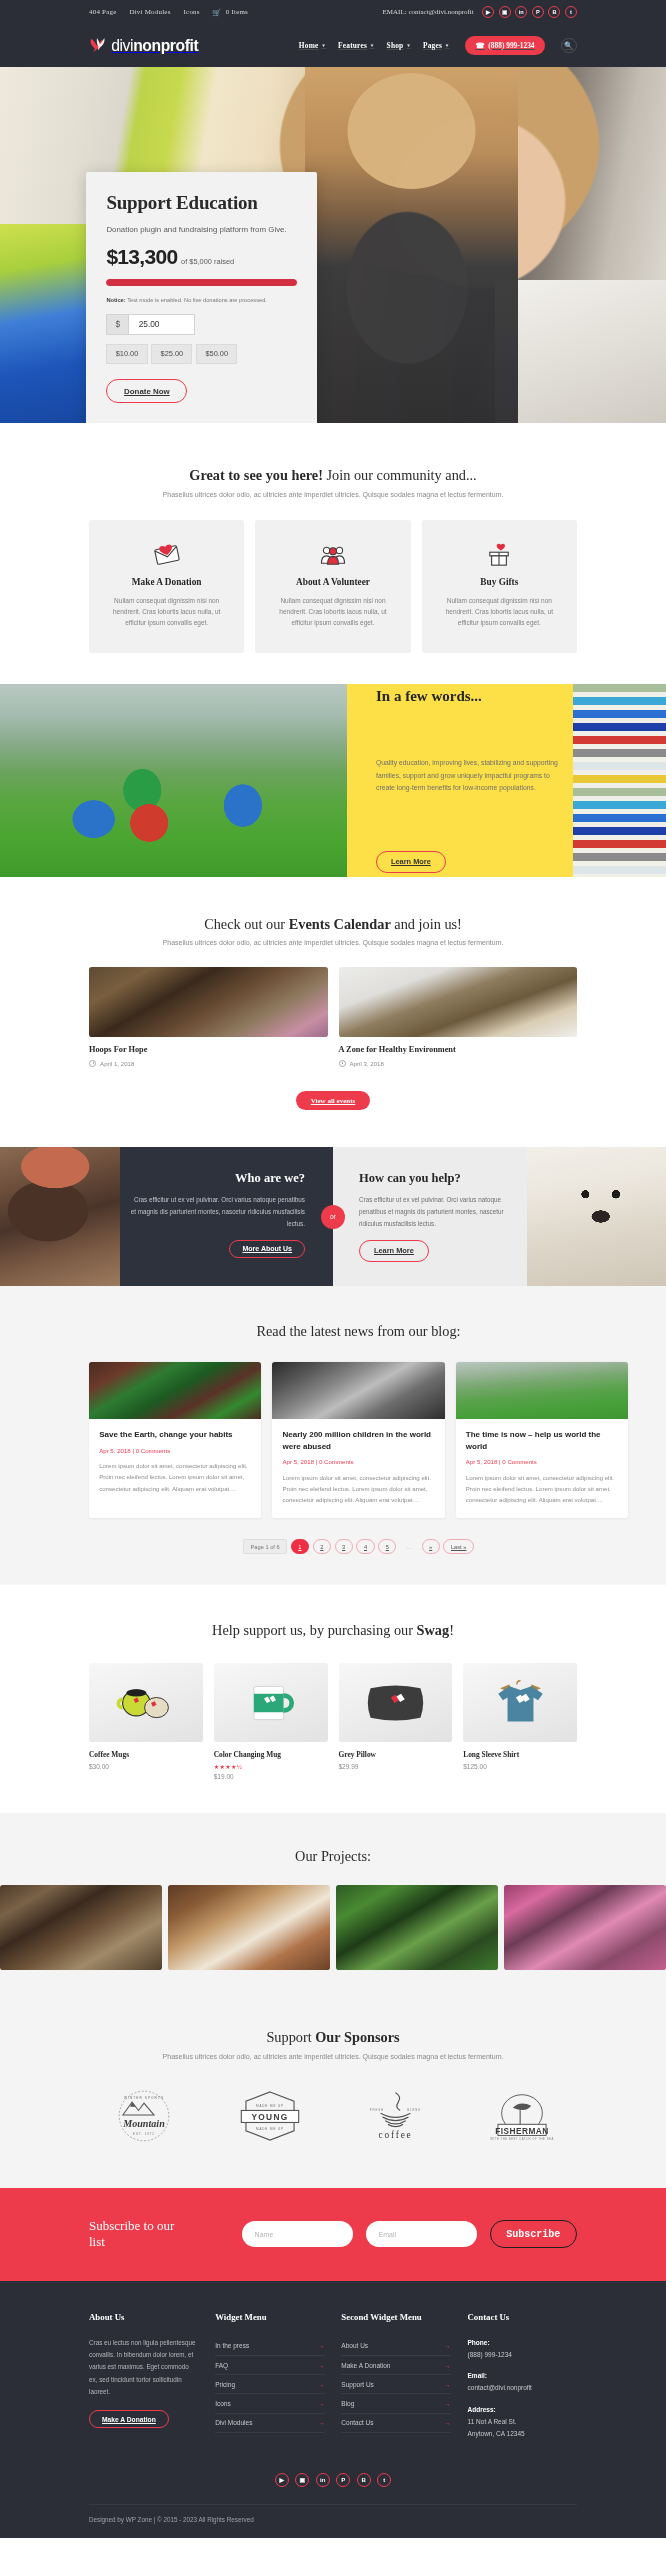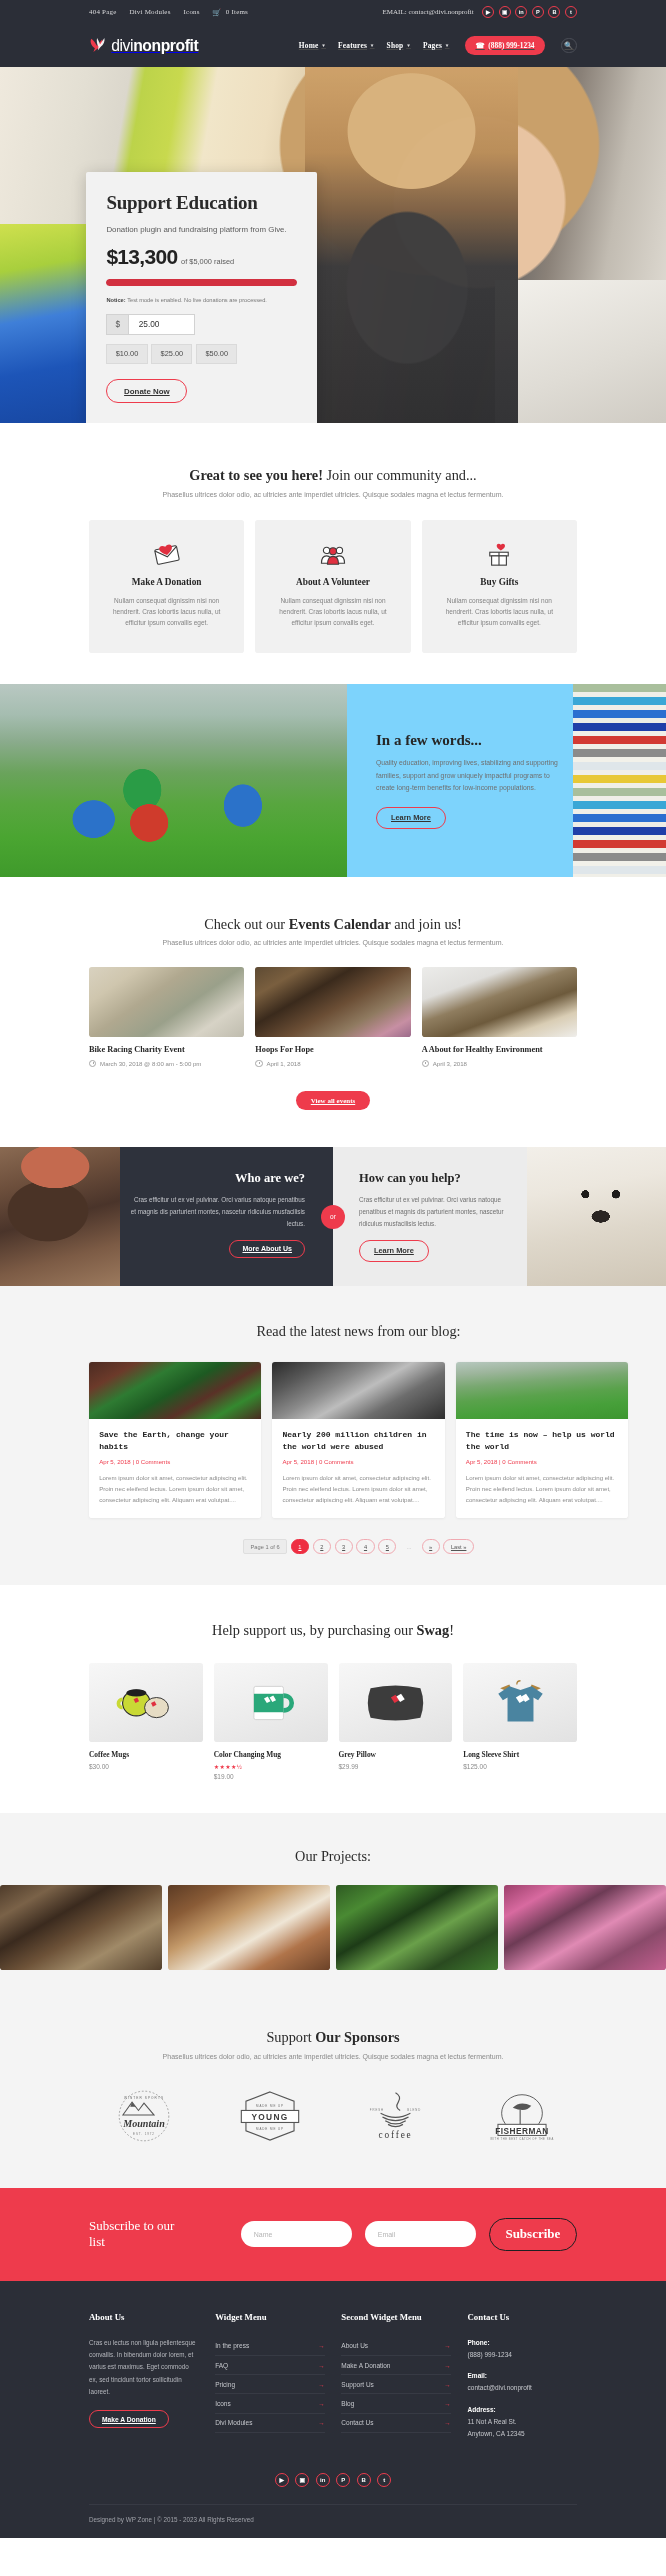--- a/index.html
+++ b/index.html
@@ -186,23 +186,23 @@
   .fw-img {
     width: 347px;
     background:
       radial-gradient(ellipse 10% 16% at 27% 70%, #2b72c9 0 60%, transparent 62%),
       radial-gradient(ellipse 9% 16% at 43% 72%, #cf3b2c 0 60%, transparent 62%),
       radial-gradient(ellipse 9% 18% at 41% 55%, #2a9c46 0 60%, transparent 62%),
       radial-gradient(ellipse 9% 18% at 70% 63%, #2b72c9 0 60%, transparent 62%),
       linear-gradient(180deg,#b9c8c2 0%,#a5bdb0 16%,#8aab8c 30%,#6aa35c 46%,#58a63f 62%,#4aa531 80%,#3f9a2b 100%);
   }
   .fw-right {
-    flex: 1; background: #7dd3fc; position: relative;
+    flex: 1; background: #fde047; position: relative;
     display: flex; flex-direction: column; justify-content: center;
-    padding-left: 29px; padding-right: 102px;
+    padding-left: 29px; padding-right: 102px; gap: 44px;
   }
   .fw-books {
     position: absolute; right: 0; top: 0; width: 93px; height: 100%;
     background: repeating-linear-gradient(
       180deg,
       #a9bf9c 0 8.3px, #f0efe8 8.3px 13px,
       #3aa7d6 13px 21px, #f0efe8 21px 26px,
       #2b6fd0 26px 34px, #eeede6 34px 39px,
       #1f3fa8 39px 47px, #f0efe8 47px 52px,
       #d23a33 52px 60px, #f0efe8 60px 65px,
@@ -299,21 +299,21 @@
   .post {
     flex: 1; background: #fff; border-radius: 2.8px; overflow: hidden;
     box-shadow: 0 0.9px 2.8px rgba(0,0,0,.06);
   }
   .post-img { height: 57px; }
   .post-img.a { background: linear-gradient(150deg,#4b2b22 0%,#6c3a2a 18%,#2e7b32 34%,#1d5a22 50%,#5a3127 66%,#34892f 82%,#4a2a20 100%); }
   .post-img.b { background: linear-gradient(150deg,#2a2a2a 0%,#585858 20%,#8a8a8a 38%,#bdbdbd 52%,#6d6d6d 70%,#2e2e2e 100%); }
   .post-img.c { background: linear-gradient(175deg,#b7c8bf 0%,#9db59c 18%,#79a871 36%,#5aa24c 56%,#47a03a 76%,#3d9630 100%); }
   .post-body { padding: 10.2px 10.2px 13px 10.2px; }
   .post h4 {
-    font-family: Liberation Mono, monospace; font-size: 8px; color: #222;
+    font-family: Liberation Sans, sans-serif; font-size: 8px; color: #222;
     font-weight: bold; line-height: 1.45; margin-bottom: 5.6px;
   }
   .post-meta { font-size: 6.1px; color: #ee3b4c; margin-bottom: 6.5px; }
   .post p { font-size: 6.1px; color: #8d8d8d; line-height: 1.85; }
   .pagination {
     display: flex; justify-content: center; align-items: center;
     gap: 3.7px; margin-top: 20.4px;
   }
   .pg-label {
     background: #ececec; border: 0.9px solid #dedede; border-radius: 1.9px;
@@ -370,22 +370,22 @@
     margin-right: 37px;
   }
   .sub-input {
     background: #fff; border-radius: 18.5px; border: none;
     width: 111px; height: 26px; padding: 0 13px; font-size: 7px;
     color: #555; font-family: "Liberation Sans", sans-serif;
   }
   .sub-input::placeholder { color: #b5b5b5; }
   .sub-btn {
     border: 0.9px solid #1f1f22; border-radius: 18.5px; background: transparent;
-    color: #fff; font-size: 13px; font-weight: bold; padding: 7.4px 15.7px;
-    font-family: Liberation Serif, serif;
+    color: #fff; font-size: 10px; font-weight: bold; padding: 7.4px 15.7px;
+    font-family: Liberation Mono, monospace;
   }
 
   
   .footer { background: #2b2e37; padding: 31px 89px 0 89px; }
   .foot-grid { display: flex; gap: 16.7px; }
   .foot-col { flex: 1; }
   .foot-col h5 {
     font-family: "Liberation Serif", serif; font-size: 8.8px; color: #fff;
     font-weight: bold; margin-bottom: 15px;
   }
@@ -565,41 +565,33 @@
   </div>
 </div>
 
 <div class="events">
   <div class="sec-title serif">
     <span>Check out our </span><b>Events Calendar</b><span> and join us!</span>
   </div>
   <div class="sec-sub">Phasellus ultrices dolor odio, ac ultricies ante imperdiet ultricies. Quisque sodales magna et lectus fermentum.</div>
   <div class="ev-grid">
 
-    <div class="ev">
-      <div class="ev-img a"></div>
-      <h4>Bike Racing Charity Event</h4>
-      <div class="ev-date">
-        <span class="clock"></span>
-        <span>March 30, 2018 @ 8:00 am - 5:00 pm</span>
-      </div>
-    </div>
 
     <div class="ev">
       <div class="ev-img b"></div>
       <h4>Hoops For Hope</h4>
       <div class="ev-date">
         <span class="clock"></span>
         <span>April 1, 2018</span>
       </div>
     </div>
 
     <div class="ev">
       <div class="ev-img c"></div>
-      <h4>A About for Healthy Environment</h4>
+      <h4>A Zone for Healthy Environment</h4>
       <div class="ev-date">
         <span class="clock"></span>
         <span>April 3, 2018</span>
       </div>
     </div>
 
   </div>
   <a class="pill-red" href="#">View all events</a>
 </div>
 

